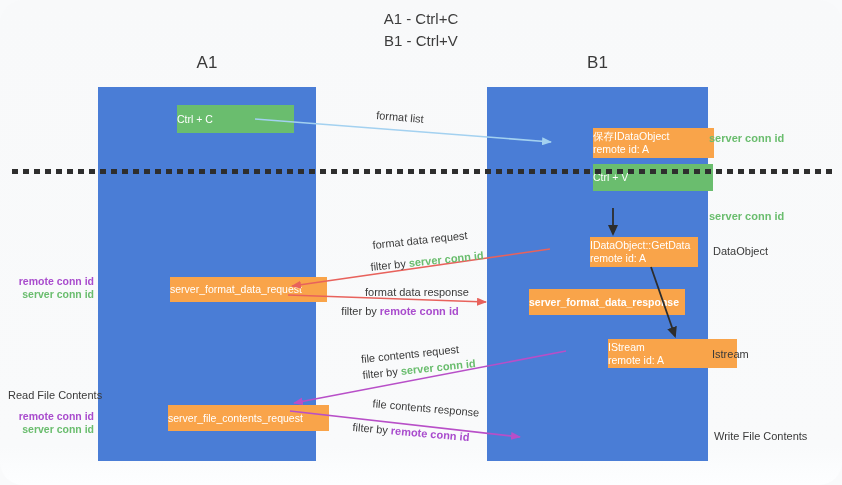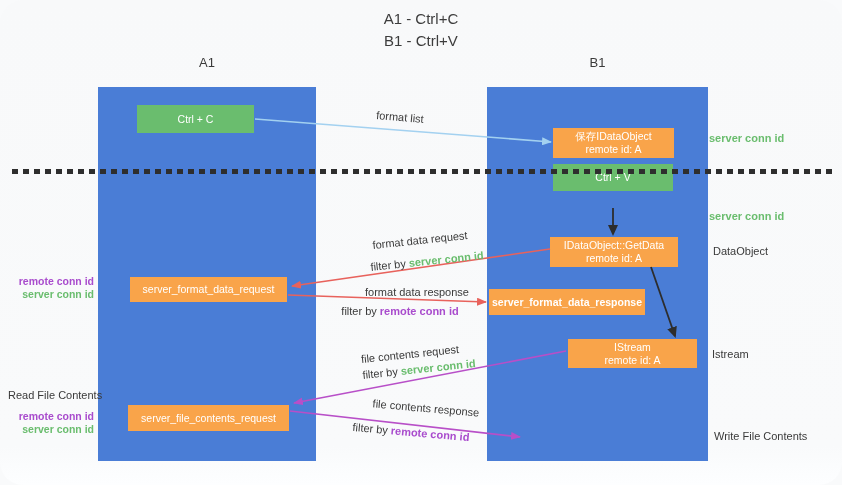--- a/index.html
+++ b/index.html
@@ -1,24 +1,24 @@
 <!DOCTYPE html>
 <html><head>
 <meta charset="utf-8">
 <style>
   html,body{margin:0;padding:0;}
   body{font-family:"Liberation Sans","DejaVu Sans",sans-serif;background:#f9fafb;}
   .stage{position:relative;width:842px;height:485px;background:linear-gradient(#f8f9fa 0%,#f9fafb 92%,#fdfeff 100%);overflow:hidden;border-radius:23px;}
   .title{position:absolute;left:0;top:8px;width:842px;text-align:center;font-size:15px;line-height:22px;color:#3c3c3c;}
-  .col-header{position:absolute;text-align:center;font-size:13px;line-height:14px;color:#3a3a3a;}
+  .col-header{position:absolute;text-align:center;font-size:17px;line-height:14px;color:#3a3a3a;}
   .lifeline{position:absolute;background:#4a7dd6;}
   .dotted{position:absolute;left:12px;top:169px;width:820px;height:5px;
     background:repeating-linear-gradient(90deg,#2e2e2e 0 6px,transparent 6px 11px);z-index:6;}
-  .box{position:absolute;display:flex;flex-direction:column;align-items:center;justify-content:center;
-    color:#ffffff;font-size:10.5px;line-height:13px;text-align:center;z-index:4;white-space:nowrap;}
+  .box{position:absolute;display:flex;flex-direction:column;align-items:flex-start;justify-content:center;
+    color:#ffffff;font-size:10.5px;line-height:13px;text-align:center;z-index:4;white-space:nowrap;margin-left:40px;}
   .green{background:#6abd6e;}
   .orange{background:#f9a44a;}
   .arrows{position:absolute;left:0;top:0;z-index:5;pointer-events:none;}
   .flabel{position:absolute;font-size:11px;color:#3a3a3a;white-space:nowrap;z-index:7;}
   .slabel{position:absolute;font-size:11px;color:#3a3a3a;white-space:nowrap;z-index:7;}
   .tgreen{color:#6abd6e;font-weight:700;}
   .tpurple{color:#a94ccd;font-weight:700;}
   .filter{margin-right:3px;}
   .leftgroup{position:absolute;left:10px;width:84px;text-align:right;font-size:10.5px;line-height:12.5px;z-index:7;white-space:nowrap;}
 </style>
@@ -74,21 +74,21 @@
 
   <div class="box orange" style="left:553px;top:128px;width:121px;height:30px;">
     <div>保存IDataObject</div>
     <div>remote id: A</div>
   </div>
 
   <div class="box green" style="left:553px;top:164px;width:120px;height:27px;">
     <div>Ctrl + V</div>
   </div>
 
-  <div class="box orange" style="left:550px;top:237px;width:128px;height:30px;">
+  <div class="box orange" style="left:550px;top:237px;width:108px;height:30px;">
     <div>IDataObject::GetData</div>
     <div>remote id: A</div>
   </div>
 
   <div class="box orange" style="left:130px;top:277px;width:157px;height:25px;">
     <div>server_format_data_request</div>
   </div>
 
   <div class="box orange" style="left:489px;top:289px;width:156px;height:26px;font-weight:bold;">
     <div>server_format_data_response</div>

